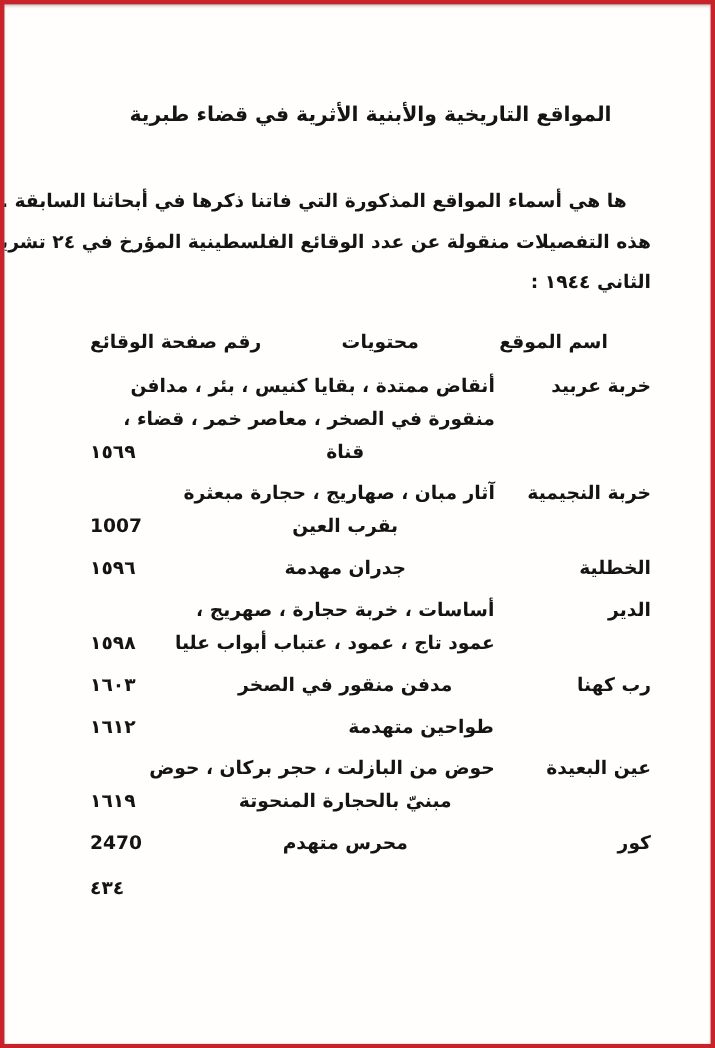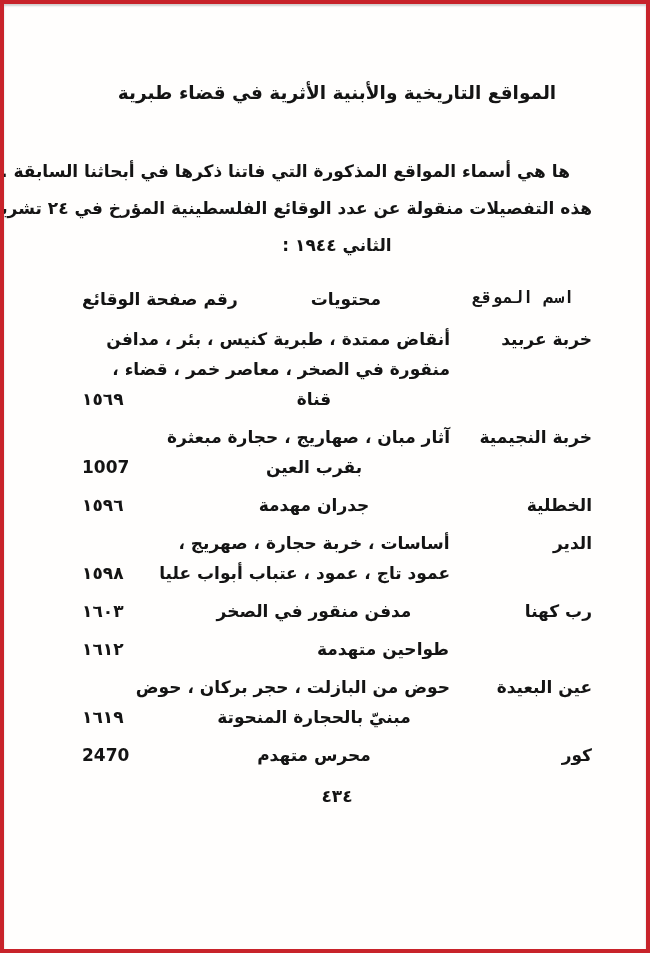--- a/index.html
+++ b/index.html
@@ -20,38 +20,38 @@
     direction: rtl;
     color: #141414;
   }
   .content {
     box-sizing: border-box;
     width: 100%;
     height: 100%;
     padding: 78px 54px 0 78px;
   }
   .doc-title {
-    margin: 0 0 50px 0;
+    margin: 12px 0 50px 0;
     text-align: center;
     font-size: 18.5px;
     font-weight: 700;
     white-space: nowrap;
   }
   .intro {
     margin: 0 0 20px 0;
     font-weight: 700;
     font-size: 17px;
   }
   .intro-line {
     line-height: 37px;
     text-align: right;
     white-space: nowrap;
   }
   .intro-line.first { text-indent: 22px; margin-top: 47px; }
-  .intro-line.last  { text-align: center; }
+  .intro-line.last  { text-align: right; }
   .sites-table {
     font-weight: 700;
     font-size: 17px;
   }
   .t-row {
     display: flex;
     margin-bottom: 8px;
   }
   .t-head { margin-bottom: 10px; }
   .cell-site {
@@ -68,25 +68,25 @@
     min-width: 0;
   }
   .content-line { white-space: nowrap; }
   .cell-page {
     flex: 0 0 92px;
     text-align: left;
     line-height: 30px;
     align-self: flex-end;
     white-space: nowrap;
   }
-  .t-head .cell-site   { text-align: center; font-family: Liberation Mono, monospace; }
+  .t-head .cell-site   { text-align: left; }
   .t-head .cell-page   { flex: 0 0 auto; min-width: 92px; }
   .folio {
     margin-top: 16px;
-    text-align: center;
+    text-align: left;
     font-weight: 700;
     font-size: 17px;
   }
 </style>
 </head>
 <body>
 
 <div class="page">
   <div class="content">
 
@@ -101,21 +101,21 @@
     <div class="sites-table">
       <div class="t-row t-head">
         <div class="cell-site">اسم الموقع</div>
         <div class="cell-content">محتويات</div>
         <div class="cell-page">رقم صفحة الوقائع</div>
       </div>
       <div id="rows-mount">
           <div class="t-row">
             <div class="cell-site">خربة عربيد</div>
             <div class="cell-content">
-              <div class="content-line">أنقاض ممتدة ، طبرية كنيس ، بئر ، مدافن</div>
+              <div class="content-line">أنقاض ممتدة ، بقايا كنيس ، بئر ، مدافن</div>
               <div class="content-line">منقورة في الصخر ، معاصر خمر ، قضاء ،</div>
               <div class="content-line">قناة</div>
             </div>
             <div class="cell-page">١٥٦٩</div>
           </div>
           <div class="t-row">
             <div class="cell-site">خربة النجيمية</div>
             <div class="cell-content">
               <div class="content-line">آثار مبان ، صهاريج ، حجارة مبعثرة</div>
               <div class="content-line">بقرب العين</div>

